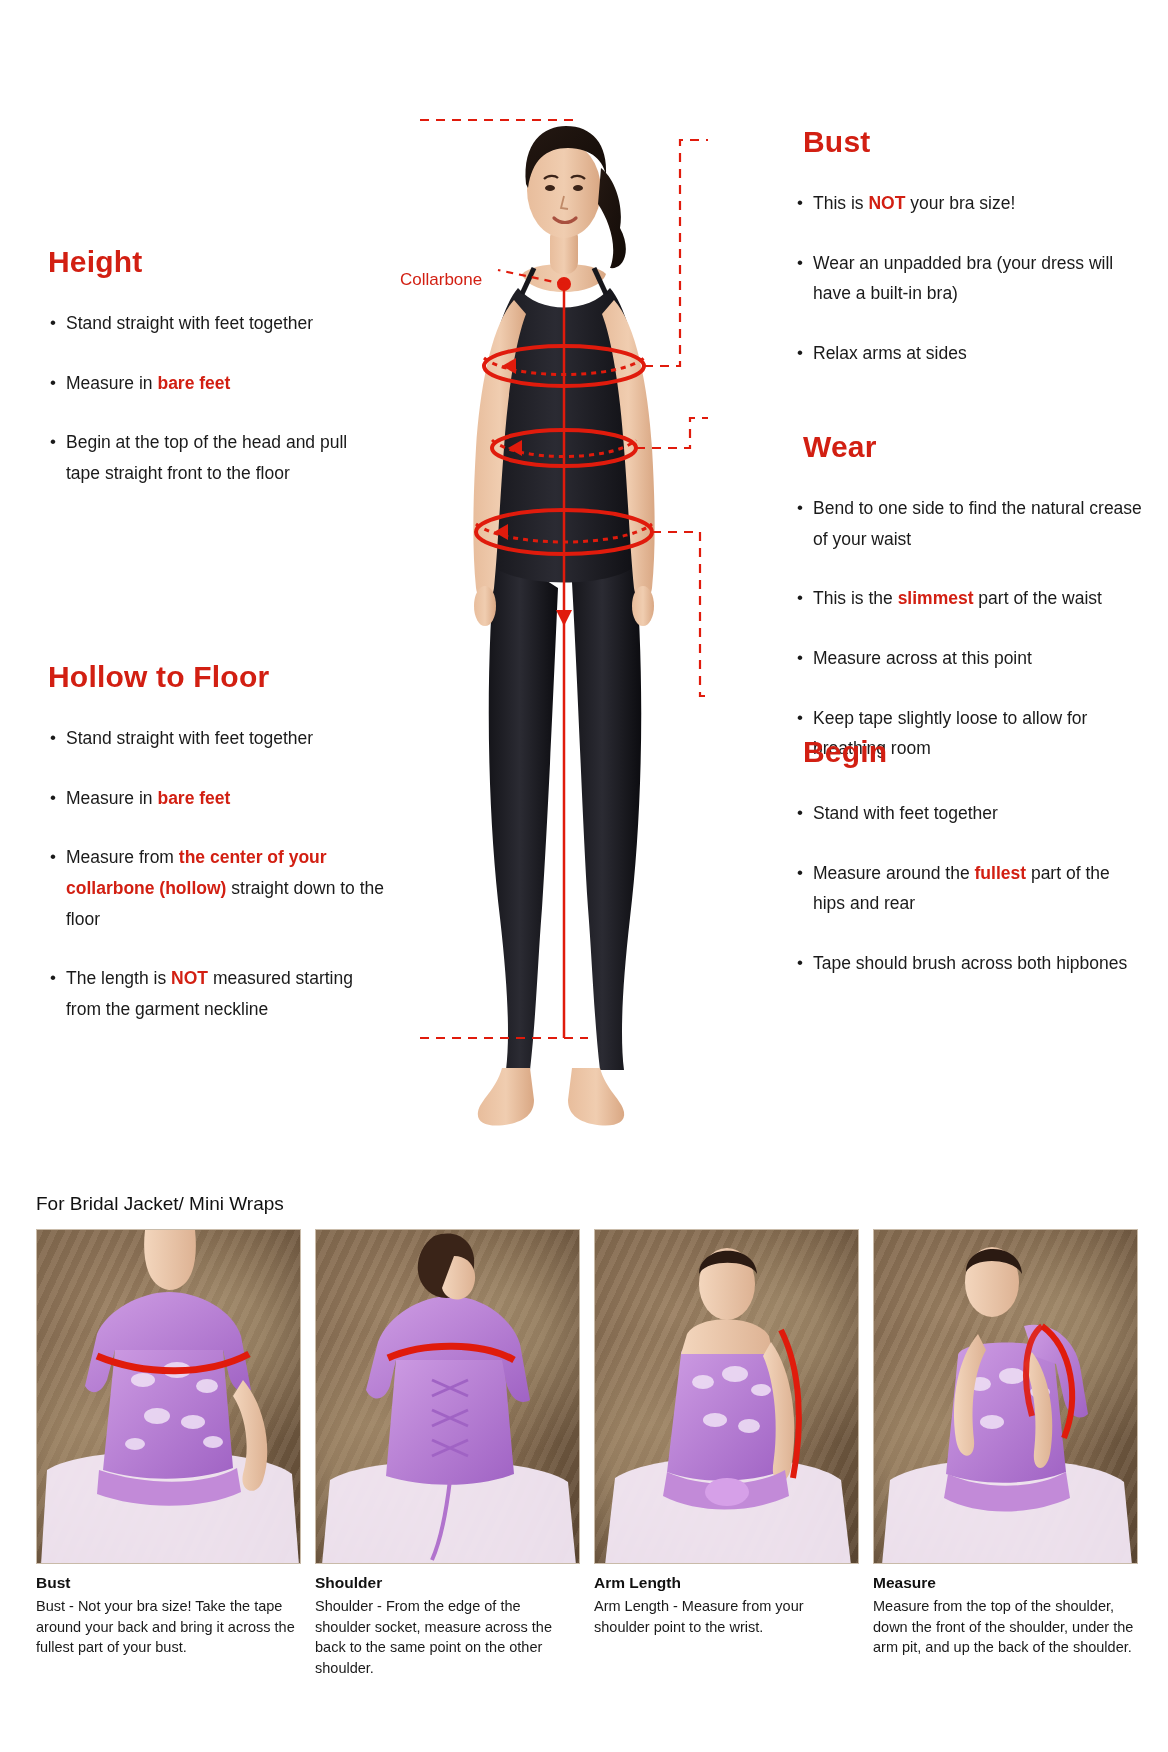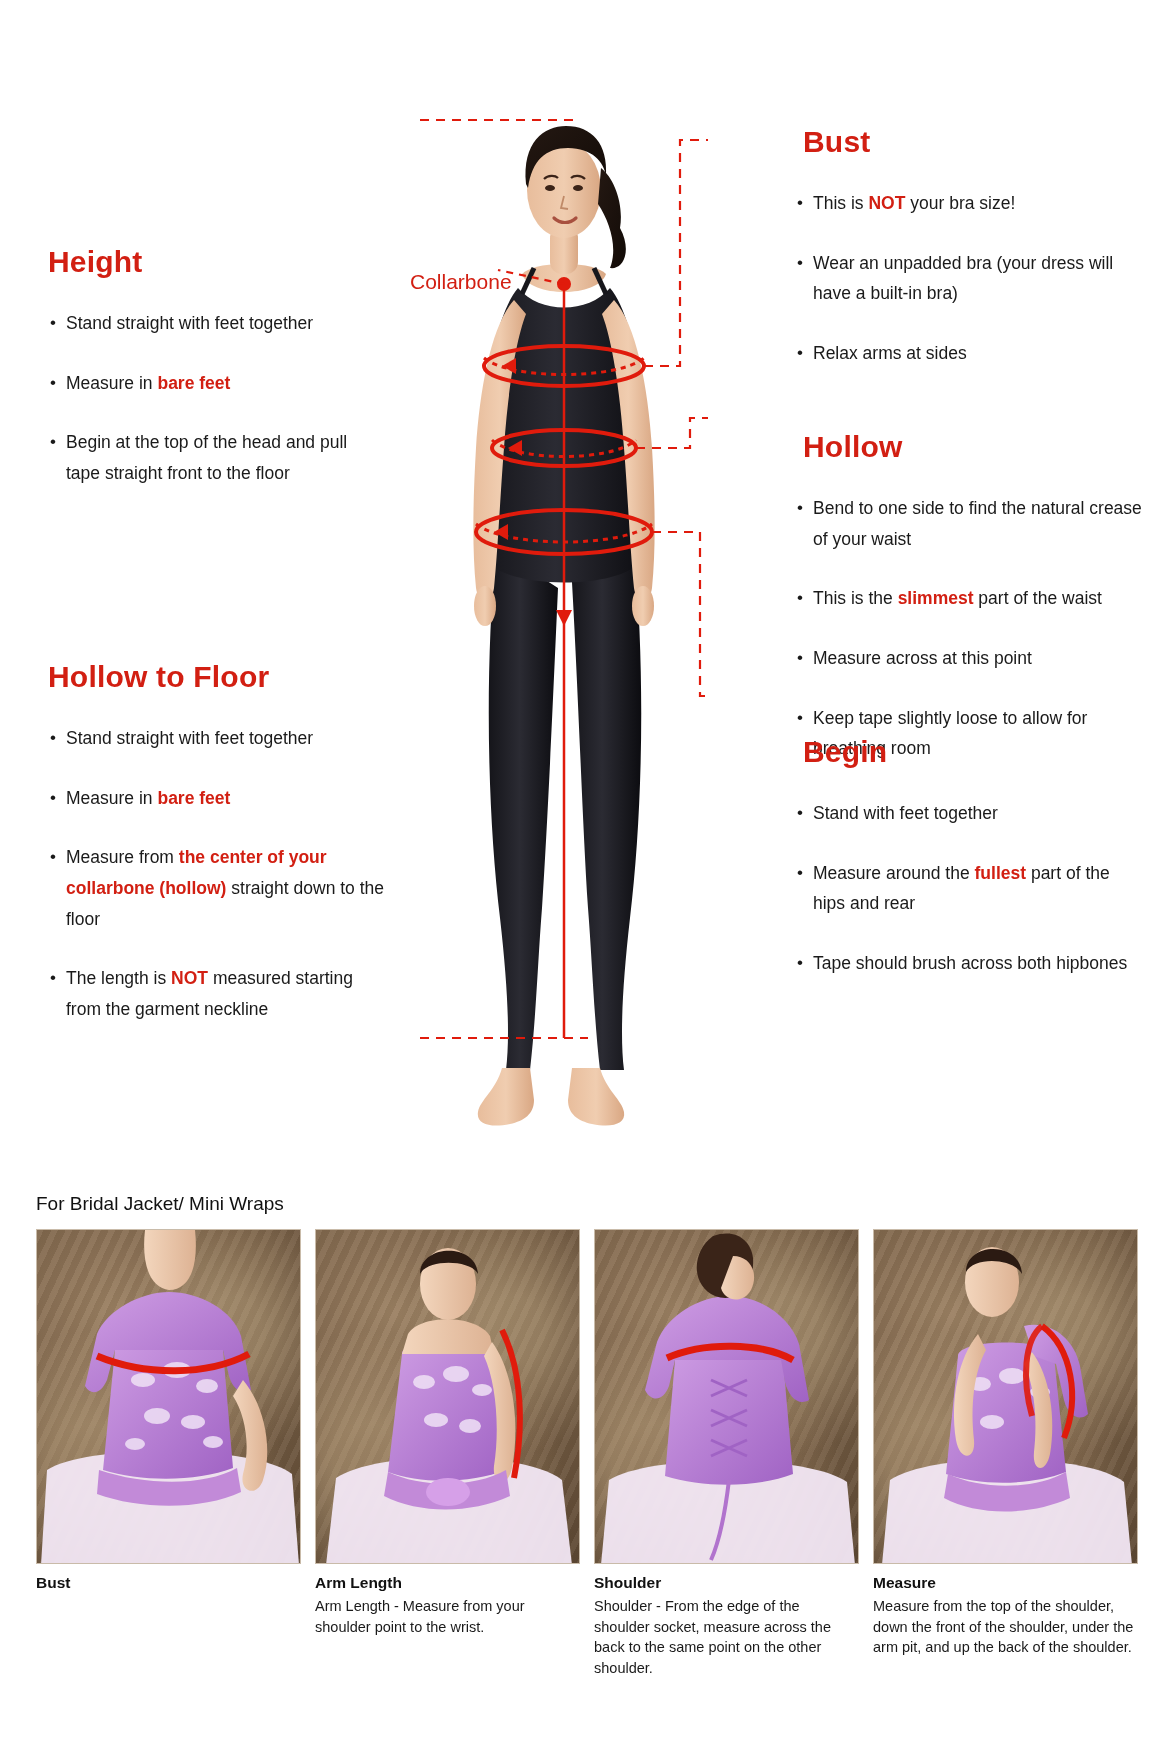--- a/index.html
+++ b/index.html
@@ -79,23 +79,23 @@
     position: absolute;
     left: 418px;
     top: 118px;
     width: 330px;
     height: 1040px;
   }
 
   
   .collarbone-label {
     position: absolute;
-    left: 410px;
+    left: 400px;
     top: 270px;
-    font-size: 21px;
+    font-size: 17px;
     color: #d21f12;
     font-weight: normal;
     white-space: nowrap;
   }
 
   
   .bottom {
     position: absolute;
     left: 0;
     top: 1185px;
@@ -277,21 +277,21 @@
     <div class="block-bust">
       <h2 class="heading rh">Bust</h2>
       <ul class="bullets">
         <li>This is <span class="hl">NOT</span> your bra size!</li>
         <li>Wear an unpadded bra (your dress will have a built-in bra)</li>
         <li>Relax arms at sides</li>
       </ul>
     </div>
 
     <div class="block-waist">
-      <h2 class="heading rh">Hollow</h2>
+      <h2 class="heading rh">Wear</h2>
       <ul class="bullets">
         <li>Bend to one side to find the natural crease of your waist</li>
         <li>This is the <span class="hl">slimmest</span> part of the waist</li>
         <li>Measure across at this point</li>
         <li>Keep tape slightly loose to allow for breathing room</li>
       </ul>
     </div>
 
     <div class="block-hips">
       <h2 class="heading rh">Begin</h2>
@@ -342,20 +342,45 @@
             <path d="M108,0 C104,36 114,58 132,60 C152,60 162,38 158,0 Z" fill="url(#sk1)"></path>
 
             <path d="M206,150 C228,176 236,220 226,250 C220,268 202,262 206,244 C214,216 208,184 196,166 Z" fill="url(#sk1)"></path>
 
             <path d="M60,126 C108,146 170,146 212,124" stroke="#e01b0c" stroke-width="7" fill="none"></path>
 
             <path d="M62,240 C110,256 168,256 200,238 L204,262 C166,280 104,280 60,264 Z" fill="#c28ad8"></path>
           </svg>
         </div>
         <div class="card-title">Bust</div>
+        <div class="card-text">Bust - Not your bra size! Take the tape around your back and bring it across the fullest part of your bust.</div>
+      </div>
+
+      <div class="card">
+        <div class="photo">
+          <div class="bg-tapestry"></div>
+          <svg viewBox="0 0 265 335" width="265" height="335" style="position:absolute;inset:0">
+            <path d="M14,250 C56,224 212,224 252,252 L260,335 L6,335 Z" fill="#f2e7f4" opacity="0.95"></path>
+            <path d="M80,130 C80,112 188,112 188,130 L198,244 C162,258 108,258 70,246 Z" fill="url(#lil1)"></path>
+
+            <g stroke="#a063c4" stroke-width="3" fill="none">
+              <path d="M116,150 L152,166 M152,150 L116,166 M116,180 L152,196 M152,180 L116,196 M116,210 L152,226 M152,210 L116,226"></path>
+            </g>
+            <path d="M134,250 C130,284 124,312 116,330" stroke="#b173cd" stroke-width="4" fill="none"></path>
+
+            <path d="M62,112 C72,86 104,66 134,66 C166,66 196,88 204,114 L214,170 C204,176 194,168 190,152 L186,130 L80,130 L74,156 C68,172 56,172 50,160 Z" fill="url(#lil1)"></path>
+
+            <path d="M118,6 C96,22 96,56 120,66 C142,74 160,56 158,28 C156,10 140,-2 118,6 Z" fill="#3a2418"></path>
+            <path d="M138,26 C156,26 164,44 156,60 C148,74 130,72 126,58 Z" fill="url(#sk1)"></path>
+
+            <path d="M72,128 C108,112 166,112 198,130" stroke="#e01b0c" stroke-width="7" fill="none"></path>
+          </svg>
+        </div>
+        <div class="card-title">Shoulder</div>
+        <div class="card-text">Shoulder - From the edge of the shoulder socket, measure across the back to the same point on the other shoulder.</div>
       </div>
 
       <div class="card">
         <div class="photo">
           <div class="bg-tapestry"></div>
           <svg viewBox="0 0 265 335" width="265" height="335" style="position:absolute;inset:0">
             <path d="M20,248 C62,220 208,220 246,250 L256,335 L10,335 Z" fill="#f2e7f4" opacity="0.95"></path>
             <path d="M86,124 C86,106 178,106 178,124 L190,240 C154,254 104,254 72,242 Z" fill="url(#lil1)"></path>
             <g fill="#f0e2f6" opacity="0.85">
               <ellipse cx="108" cy="152" rx="11" ry="7"></ellipse>
@@ -379,44 +404,20 @@
           </svg>
         </div>
         <div class="card-title">Arm Length</div>
         <div class="card-text">Arm Length - Measure from your shoulder point to the wrist.</div>
       </div>
 
       <div class="card">
         <div class="photo">
           <div class="bg-tapestry"></div>
           <svg viewBox="0 0 265 335" width="265" height="335" style="position:absolute;inset:0">
-            <path d="M14,250 C56,224 212,224 252,252 L260,335 L6,335 Z" fill="#f2e7f4" opacity="0.95"></path>
-            <path d="M80,130 C80,112 188,112 188,130 L198,244 C162,258 108,258 70,246 Z" fill="url(#lil1)"></path>
-
-            <g stroke="#a063c4" stroke-width="3" fill="none">
-              <path d="M116,150 L152,166 M152,150 L116,166 M116,180 L152,196 M152,180 L116,196 M116,210 L152,226 M152,210 L116,226"></path>
-            </g>
-            <path d="M134,250 C130,284 124,312 116,330" stroke="#b173cd" stroke-width="4" fill="none"></path>
-
-            <path d="M62,112 C72,86 104,66 134,66 C166,66 196,88 204,114 L214,170 C204,176 194,168 190,152 L186,130 L80,130 L74,156 C68,172 56,172 50,160 Z" fill="url(#lil1)"></path>
-
-            <path d="M118,6 C96,22 96,56 120,66 C142,74 160,56 158,28 C156,10 140,-2 118,6 Z" fill="#3a2418"></path>
-            <path d="M138,26 C156,26 164,44 156,60 C148,74 130,72 126,58 Z" fill="url(#sk1)"></path>
-
-            <path d="M72,128 C108,112 166,112 198,130" stroke="#e01b0c" stroke-width="7" fill="none"></path>
-          </svg>
-        </div>
-        <div class="card-title">Shoulder</div>
-        <div class="card-text">Shoulder - From the edge of the shoulder socket, measure across the back to the same point on the other shoulder.</div>
-      </div>
-
-      <div class="card">
-        <div class="photo">
-          <div class="bg-tapestry"></div>
-          <svg viewBox="0 0 265 335" width="265" height="335" style="position:absolute;inset:0">
             <path d="M16,250 C58,222 210,222 250,252 L258,335 L8,335 Z" fill="#f2e7f4" opacity="0.95"></path>
             <path d="M84,126 C84,108 180,108 180,126 L192,242 C156,256 106,256 72,244 Z" fill="url(#lil1)"></path>
             <g fill="#f0e2f6" opacity="0.85">
               <ellipse cx="106" cy="154" rx="11" ry="7"></ellipse>
                 <ellipse cx="138" cy="146" rx="13" ry="8"></ellipse>
               <ellipse cx="166" cy="162" rx="10" ry="6"></ellipse>
                 <ellipse cx="118" cy="192" rx="12" ry="7"></ellipse>
             </g>
 
             <path d="M150,96 C176,90 200,108 206,136 L214,184 C206,192 194,186 190,170 L182,134 L160,126 Z" fill="url(#lil1)"></path>

